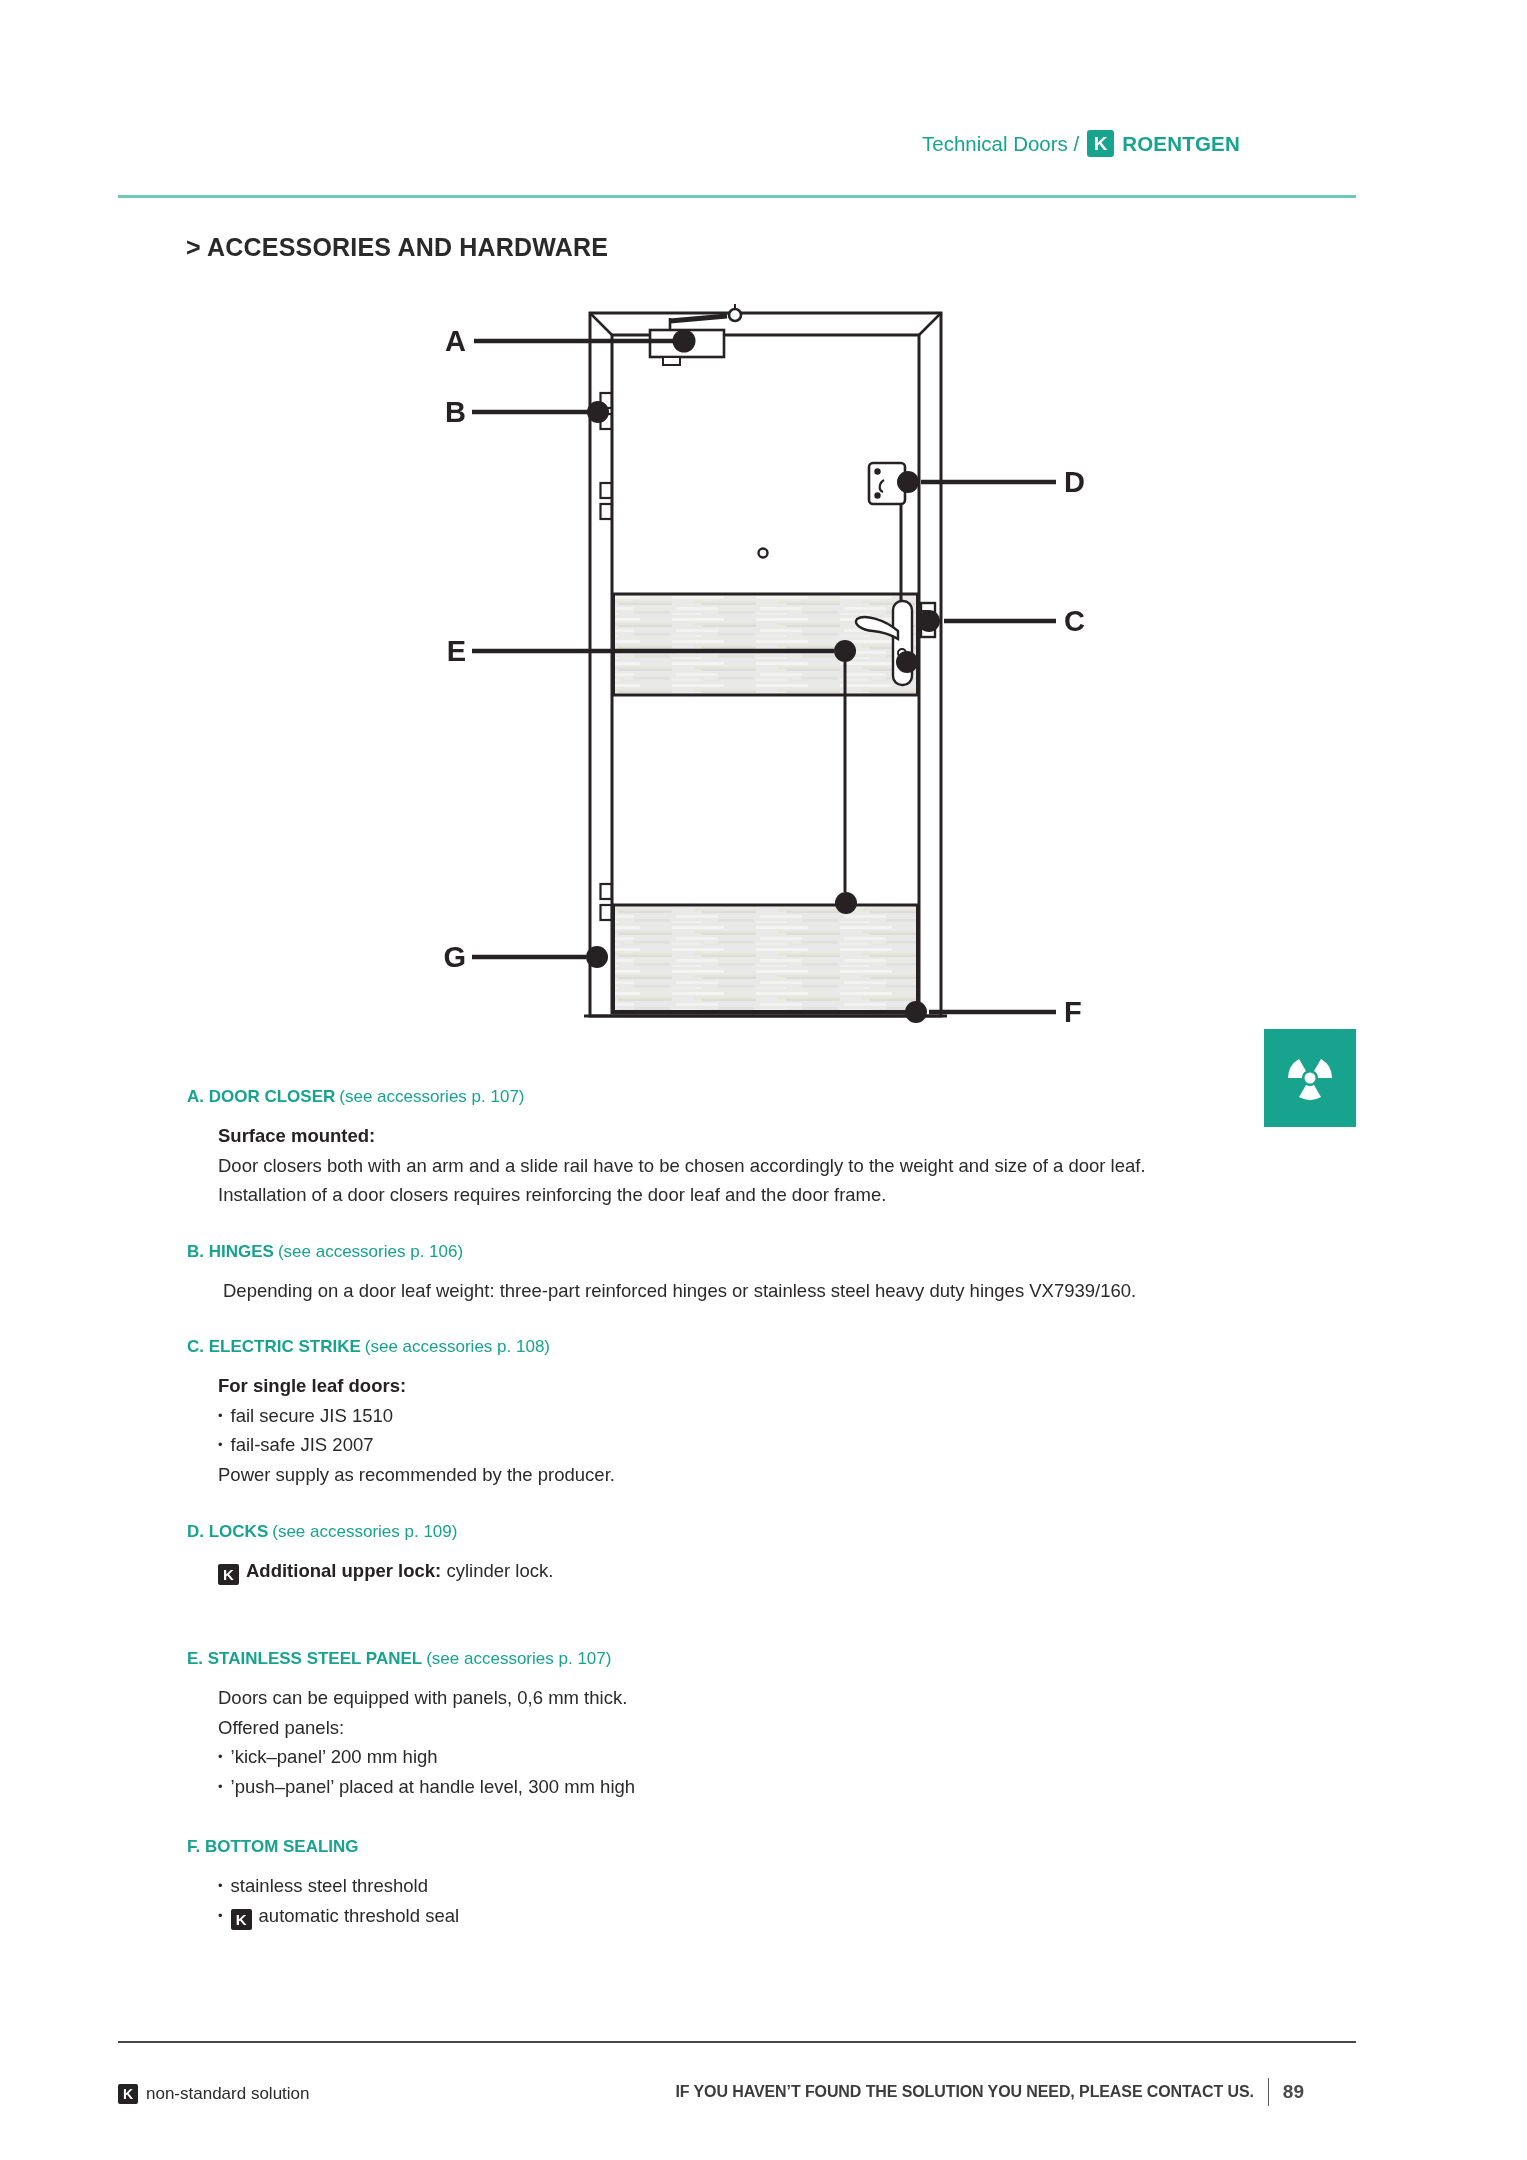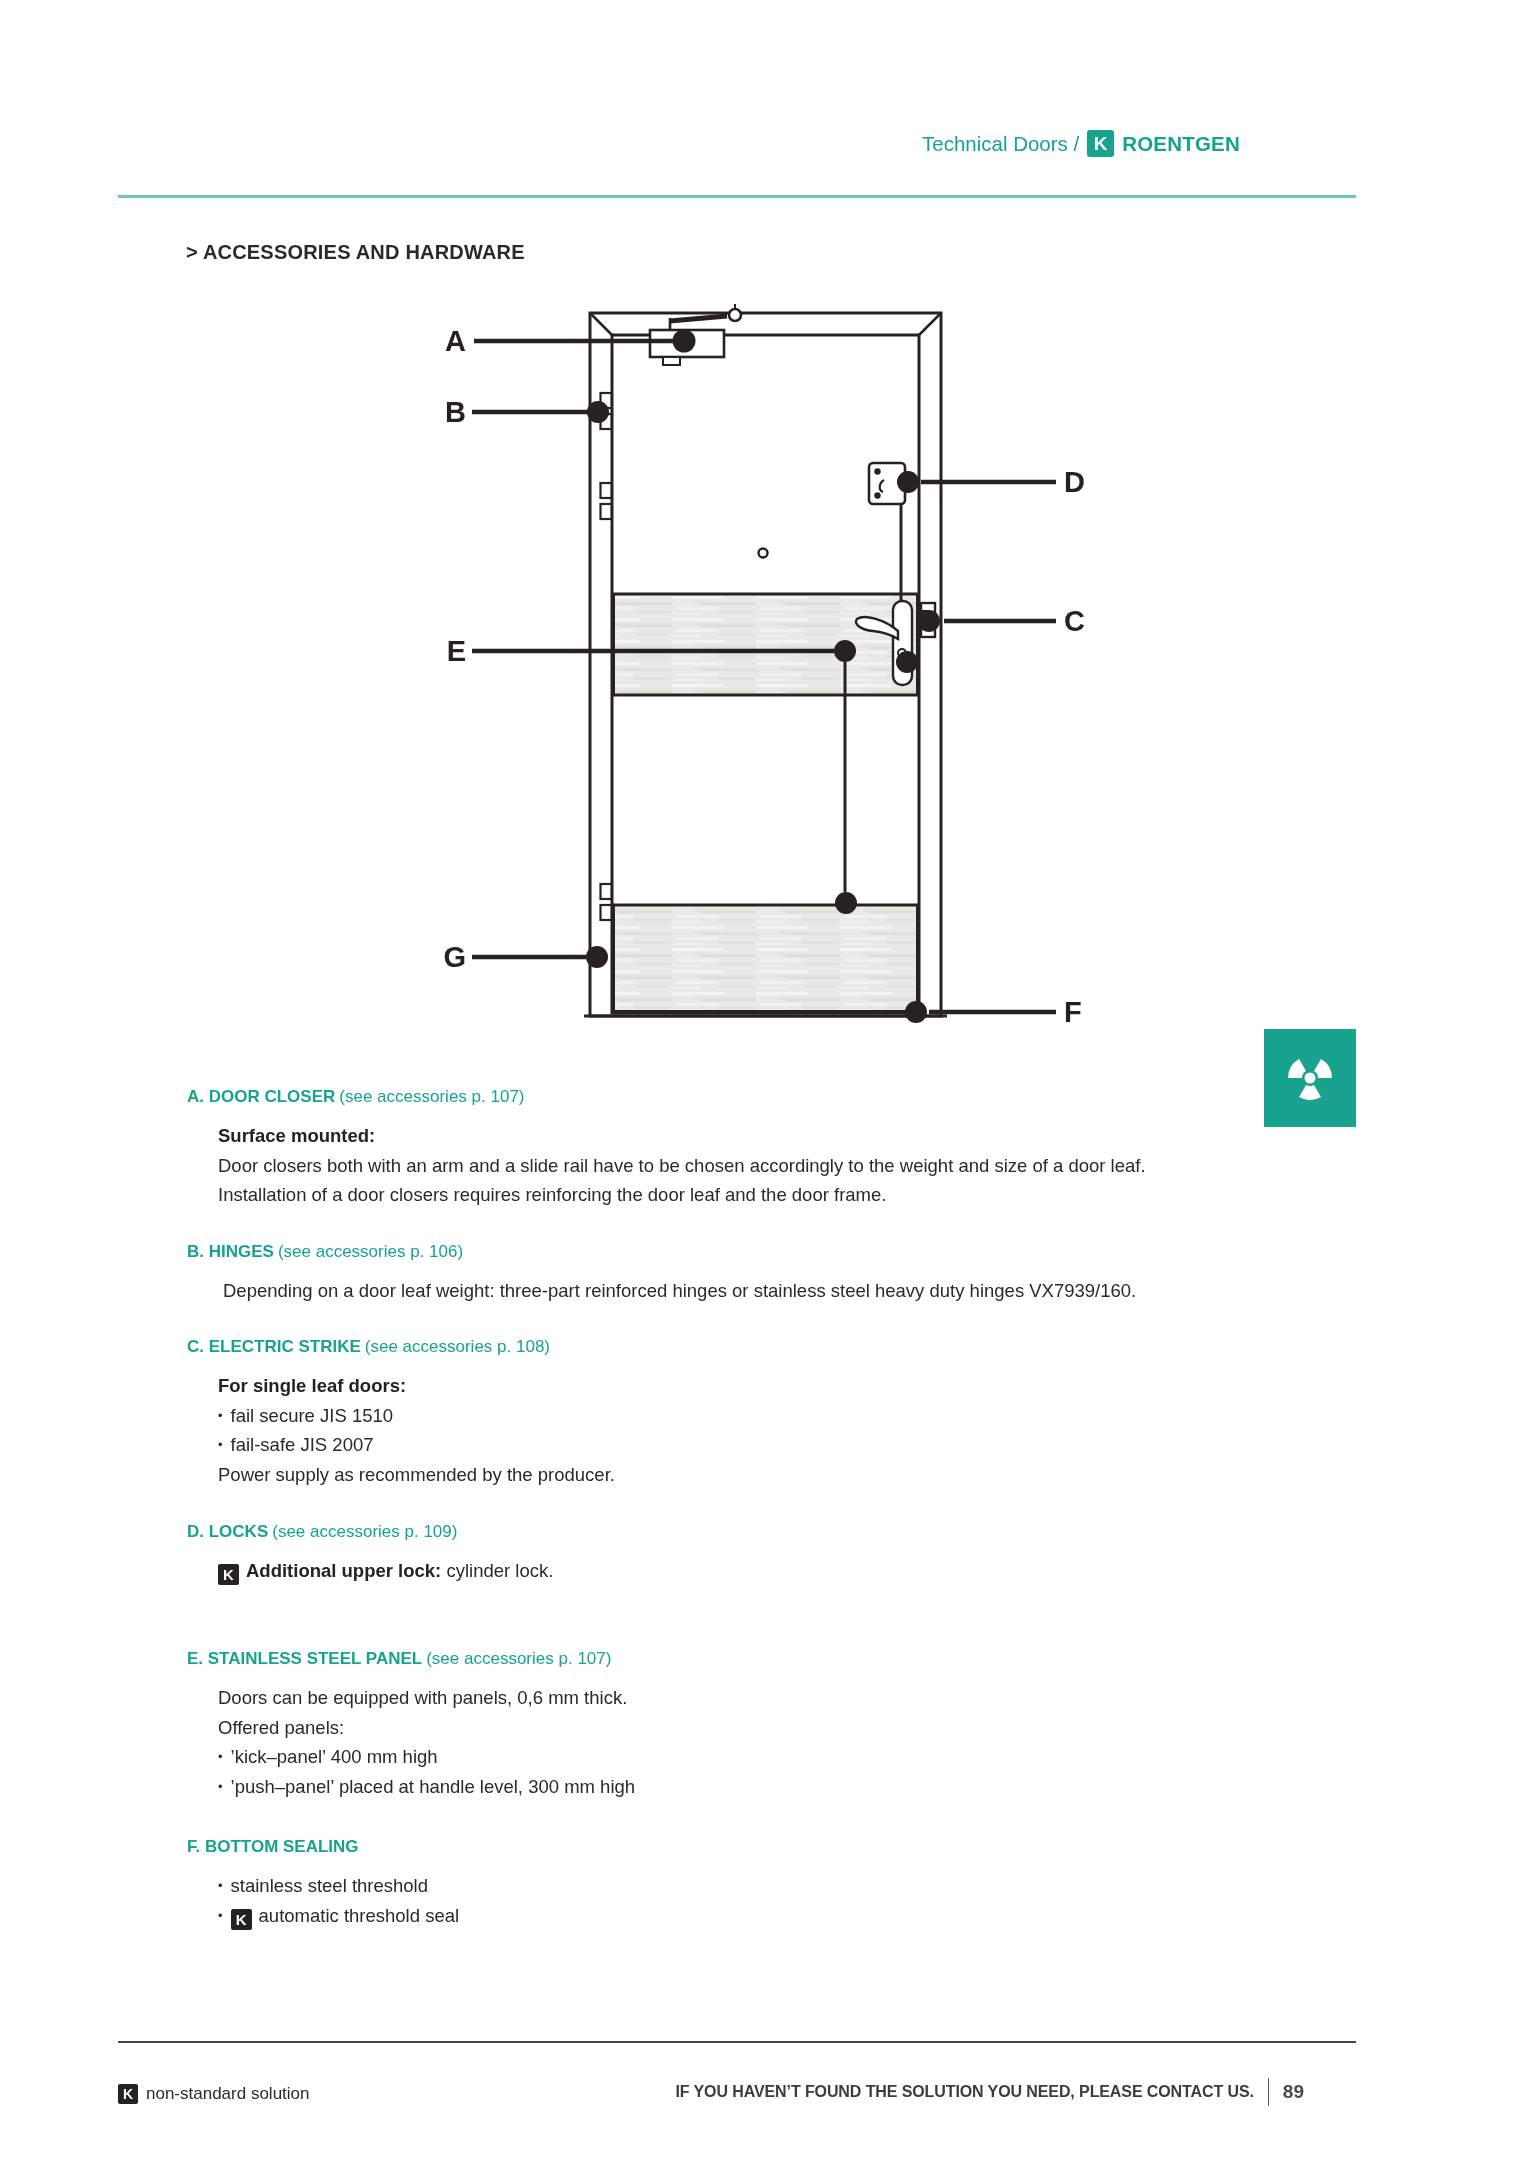--- a/index.html
+++ b/index.html
@@ -15,21 +15,21 @@
   .hdr .crumb{font-weight:400;}
   .hdr .brand{font-weight:700;letter-spacing:.2px;}
   .klogo{
     display:inline-flex;align-items:center;justify-content:center;
     width:27px;height:27px;background:#17a38e;color:#fff;font-weight:700;
     font-size:19px;border-radius:3px;
   }
   .rule-teal{position:absolute;top:195px;left:118px;right:0;height:3px;background:#6fc8b7;}
   
   .title{
-    position:absolute;left:186px;top:241px;font-size:20px;font-weight:700;color:#2b2a2a;
+    position:absolute;left:186px;top:233px;font-size:25px;font-weight:700;color:#2b2a2a;
     letter-spacing:.2px;
   }
   
   .diagram{position:absolute;left:420px;top:300px;width:700px;height:740px;}
   
   .sec{position:absolute;left:187px;width:1200px;}
   .sec-h{margin:0;font-size:17px;line-height:23px;color:#17a38e;font-weight:700;}
   .sec-ref{font-weight:400;margin-left:4px;}
   .sec-body{margin:13px 0 0 31px;}
   .sec-body p{margin:0;font-size:18.5px;line-height:29.5px;color:#2b2929;font-weight:400;}
@@ -221,21 +221,21 @@
     <div class="sec-body">
       <p><span class="kbox">K</span><span class="b">Additional upper lock:</span><span> cylinder lock.</span></p>
     </div>
   </div>
 
   <div class="sec" style="top:1647px">
     <h3 class="sec-h"><span>E. STAINLESS STEEL PANEL</span><span class="sec-ref">(see accessories p. 107)</span></h3>
     <div class="sec-body">
       <p>Doors can be equipped with panels, 0,6 mm thick.</p>
       <p>Offered panels:</p>
-      <p><span class="blt">•</span><span>’kick–panel’ 400 mm high</span></p>
+      <p><span class="blt">•</span><span>’kick–panel’ 200 mm high</span></p>
       <p><span class="blt">•</span><span>’push–panel’ placed at handle level, 300 mm high</span></p>
     </div>
   </div>
 
   <div class="sec" style="top:1835px">
     <h3 class="sec-h"><span>F. BOTTOM SEALING</span></h3>
     <div class="sec-body">
       <p><span class="blt">•</span><span>stainless steel threshold</span></p>
       <p><span class="blt">•</span><span class="kbox">K</span><span>automatic threshold seal</span></p>
     </div>

